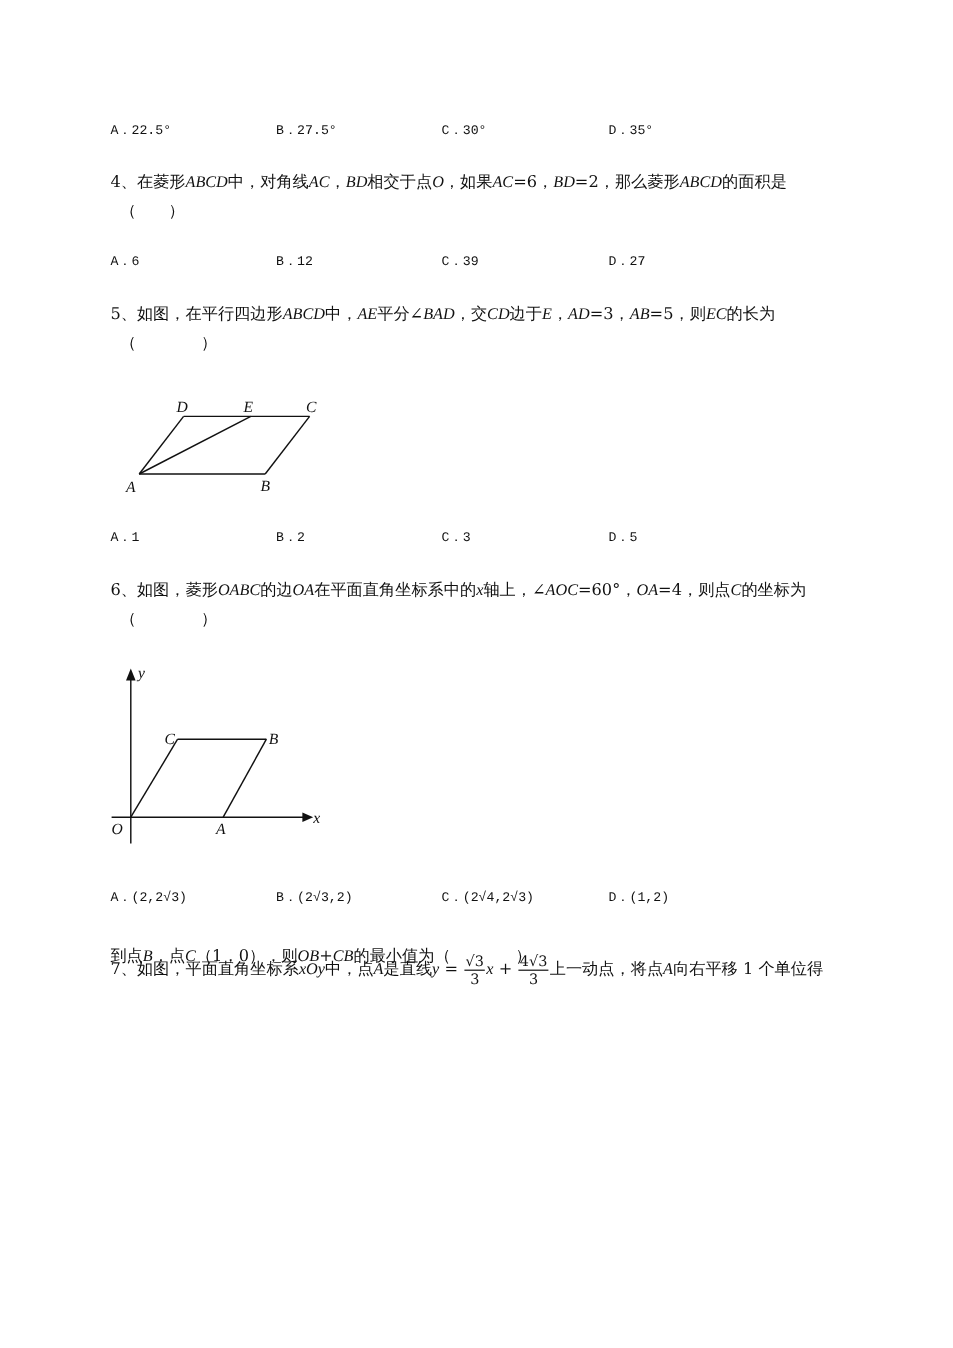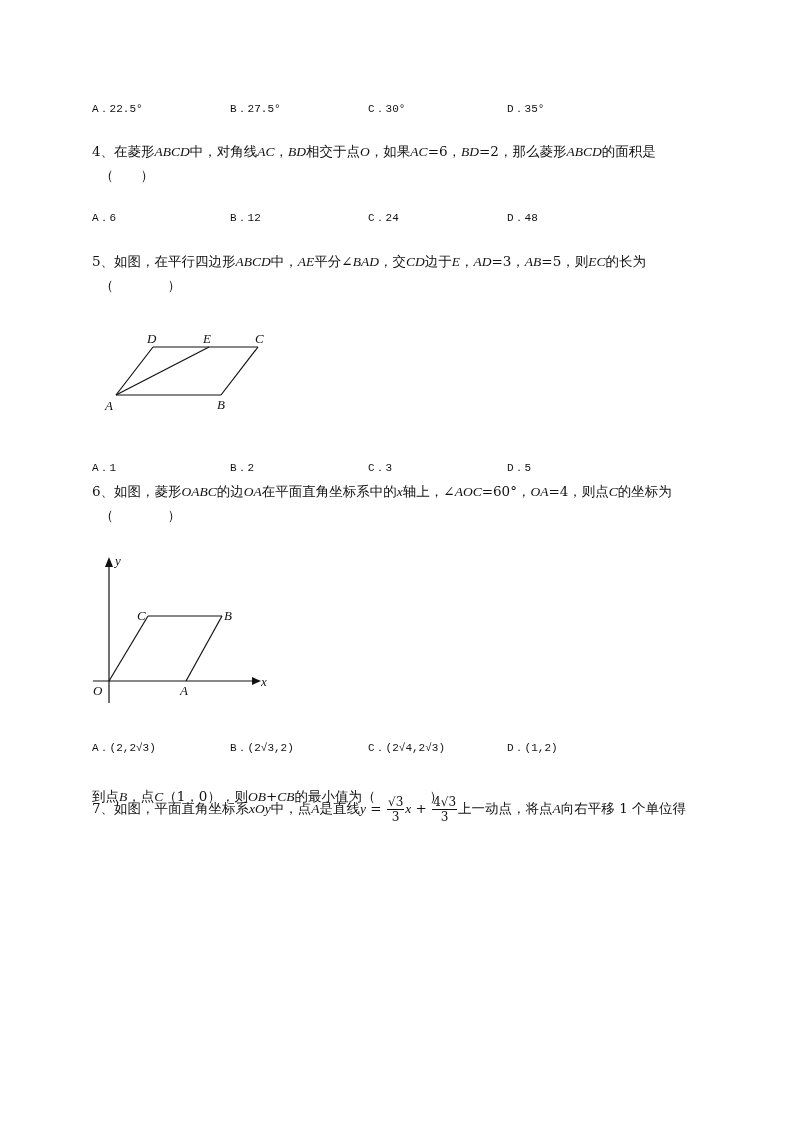--- a/index.html
+++ b/index.html
@@ -29,43 +29,43 @@
   <span class="opt">C．30°</span>
   <span class="opt">D．35°</span>
 </div>
 
 <div class="qline" style="top:143px;"><span>4、</span><span>在菱形</span><i>ABCD</i><span>中，对角线</span><i>AC</i><span>，</span><i>BD</i><span>相交于点</span><i>O</i><span>，如果</span><i>AC</i><span>=6，</span><i>BD</i><span>=2，那么菱形</span><i>ABCD</i><span>的面积是</span></div>
 <div class="paren" style="top:167px;">（　　）</div>
 
 <div class="opts" style="top:210px;">
   <span class="opt">A．6</span>
   <span class="opt">B．12</span>
-  <span class="opt">C．24</span>
-  <span class="opt">D．48</span>
+  <span class="opt">C．39</span>
+  <span class="opt">D．27</span>
 </div>
 
 <div class="qline" style="top:253px;"><span>5、</span><span>如图，在平行四边形</span><i>ABCD</i><span>中，</span><i>AE</i><span>平分∠</span><i>BAD</i><span>，交</span><i>CD</i><span>边于</span><i>E</i><span>，</span><i>AD</i><span>=3，</span><i>AB</i><span>=5，则</span><i>EC</i><span>的长为</span></div>
 <div class="paren" style="top:277px;">（　　　　）</div>
 
 <svg class="abs" style="left:95px; top:325px;" width="190" height="95">
   <g stroke="#111" stroke-width="1.2" fill="none">
     <line x1="21" y1="70" x2="126" y2="70"></line>
     <line x1="126" y1="70" x2="163" y2="22"></line>
     <line x1="163" y1="22" x2="58" y2="22"></line>
     <line x1="58" y1="22" x2="21" y2="70"></line>
     <line x1="21" y1="70" x2="114" y2="22"></line>
   </g>
   <text x="52" y="18">D</text>
   <text x="108" y="18">E</text>
   <text x="160" y="18">C</text>
   <text x="10" y="85">A</text>
   <text x="122" y="84">B</text>
 </svg>
 
-<div class="opts" style="top:440px;margin-top:20px;">
+<div class="opts" style="top:440px;">
   <span class="opt">A．1</span>
   <span class="opt">B．2</span>
   <span class="opt">C．3</span>
   <span class="opt">D．5</span>
 </div>
 
 <div class="qline" style="top:483px;"><span>6、</span><span>如图，菱形</span><i>OABC</i><span>的边</span><i>OA</i><span>在平面直角坐标系中的</span><i>x</i><span>轴上，∠</span><i>AOC</i><span>=60°，</span><i>OA</i><span>=4，则点</span><i>C</i><span>的坐标为</span></div>
 <div class="paren" style="top:507px;">（　　　　）</div>
 
 <svg class="abs" style="left:85px; top:545px;" width="195" height="160">

